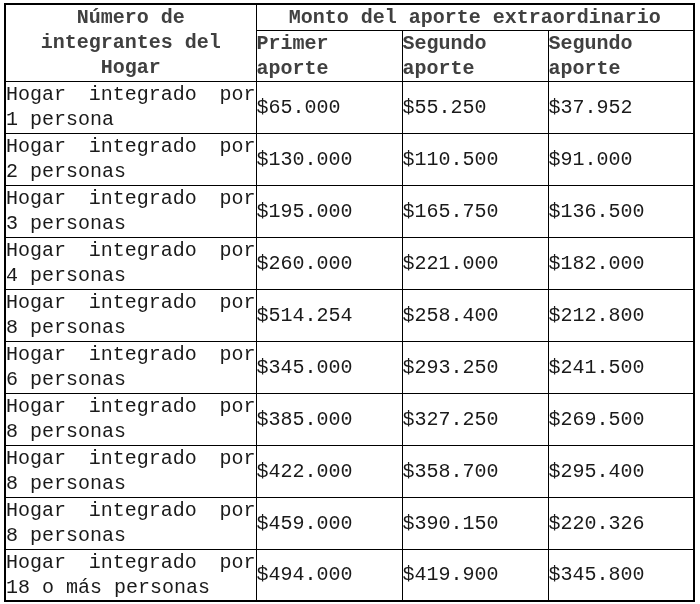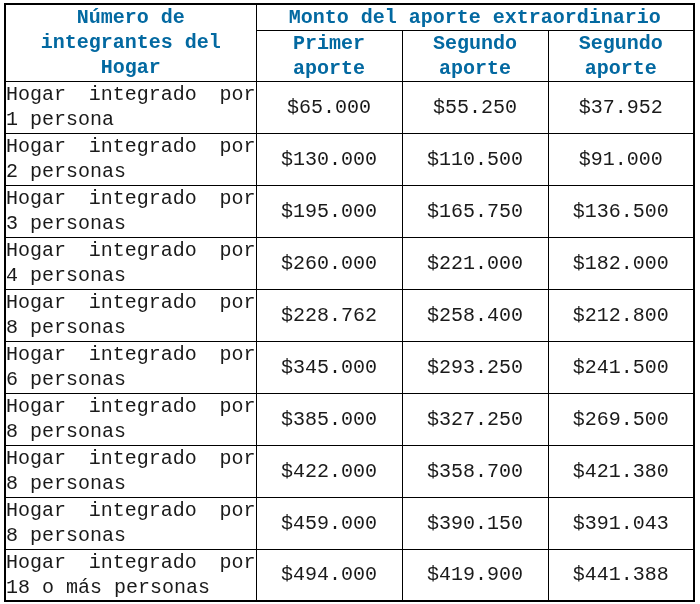--- a/index.html
+++ b/index.html
@@ -22,57 +22,57 @@
   }
   table.aporte th,
   table.aporte td {
     border: 1px solid #000000;
     padding: 0;
     vertical-align: middle;
     overflow: hidden;
   }
   thead th {
     font-weight: bold;
-    color: #0369a1;
+    color: #404040;
     font-size: 20px;
   }
   .col1-th {
     text-align: center;
     line-height: 25px;
     padding: 2px 4px;
   }
   .group-th {
     height: 26px;
     line-height: 23px;
   }
   .sub-th {
     height: 51px;
     line-height: 25px;
-    text-align: center;
+    text-align: left;
   }
   tbody td {
     height: 52px;
     font-size: 20px;
   }
   .label-cell {
     padding: 0 5px 0 7px;
     line-height: 25px;
     text-align: left;
   }
   .label-line1 {
     text-align: justify;
     text-align-last: justify;
     white-space: nowrap;
   }
   .label-line2 {
     text-align: left;
     white-space: nowrap;
   }
   .value-cell {
-    text-align: center;
+    text-align: left;
   }
 </style>
 </head>
 <body>
 
 <div class="wrap">
   <table class="aporte">
     <colgroup>
       <col style="width:251px">
       <col style="width:146px">
@@ -138,21 +138,21 @@
           </td>
           <td class="value-cell">$260.000</td>
           <td class="value-cell">$221.000</td>
           <td class="value-cell">$182.000</td>
         </tr>
         <tr>
           <td class="label-cell">
             <div class="label-line1">Hogar integrado por</div>
             <div class="label-line2">8 personas</div>
           </td>
-          <td class="value-cell">$228.762</td>
+          <td class="value-cell">$514.254</td>
           <td class="value-cell">$258.400</td>
           <td class="value-cell">$212.800</td>
         </tr>
         <tr>
           <td class="label-cell">
             <div class="label-line1">Hogar integrado por</div>
             <div class="label-line2">6 personas</div>
           </td>
           <td class="value-cell">$345.000</td>
           <td class="value-cell">$293.250</td>
@@ -167,35 +167,35 @@
           <td class="value-cell">$327.250</td>
           <td class="value-cell">$269.500</td>
         </tr>
         <tr>
           <td class="label-cell">
             <div class="label-line1">Hogar integrado por</div>
             <div class="label-line2">8 personas</div>
           </td>
           <td class="value-cell">$422.000</td>
           <td class="value-cell">$358.700</td>
-          <td class="value-cell">$421.380</td>
+          <td class="value-cell">$295.400</td>
         </tr>
         <tr>
           <td class="label-cell">
             <div class="label-line1">Hogar integrado por</div>
             <div class="label-line2">8 personas</div>
           </td>
           <td class="value-cell">$459.000</td>
           <td class="value-cell">$390.150</td>
-          <td class="value-cell">$391.043</td>
+          <td class="value-cell">$220.326</td>
         </tr>
         <tr>
           <td class="label-cell">
             <div class="label-line1">Hogar integrado por</div>
             <div class="label-line2">18 o más personas</div>
           </td>
           <td class="value-cell">$494.000</td>
           <td class="value-cell">$419.900</td>
-          <td class="value-cell">$441.388</td>
+          <td class="value-cell">$345.800</td>
         </tr>
       </tbody>
   </table>
 </div>
 
 </body></html>

